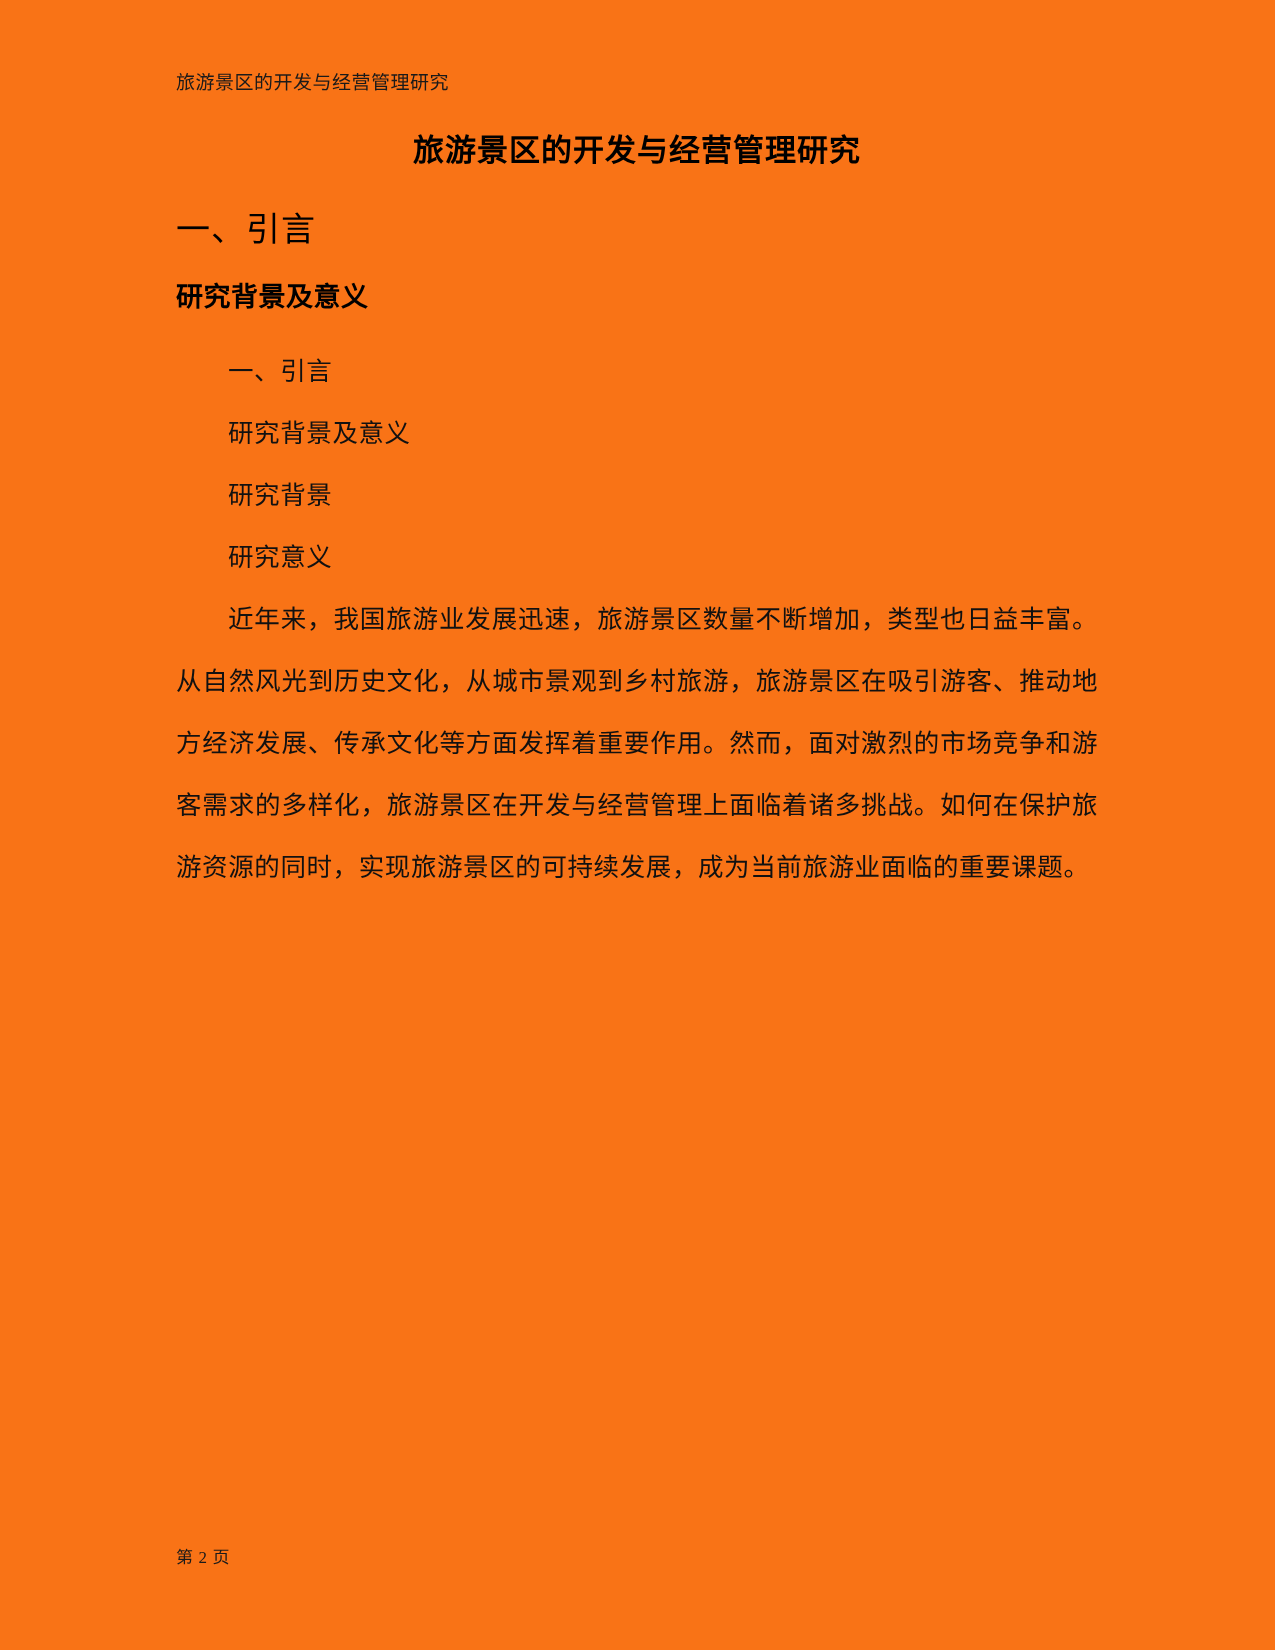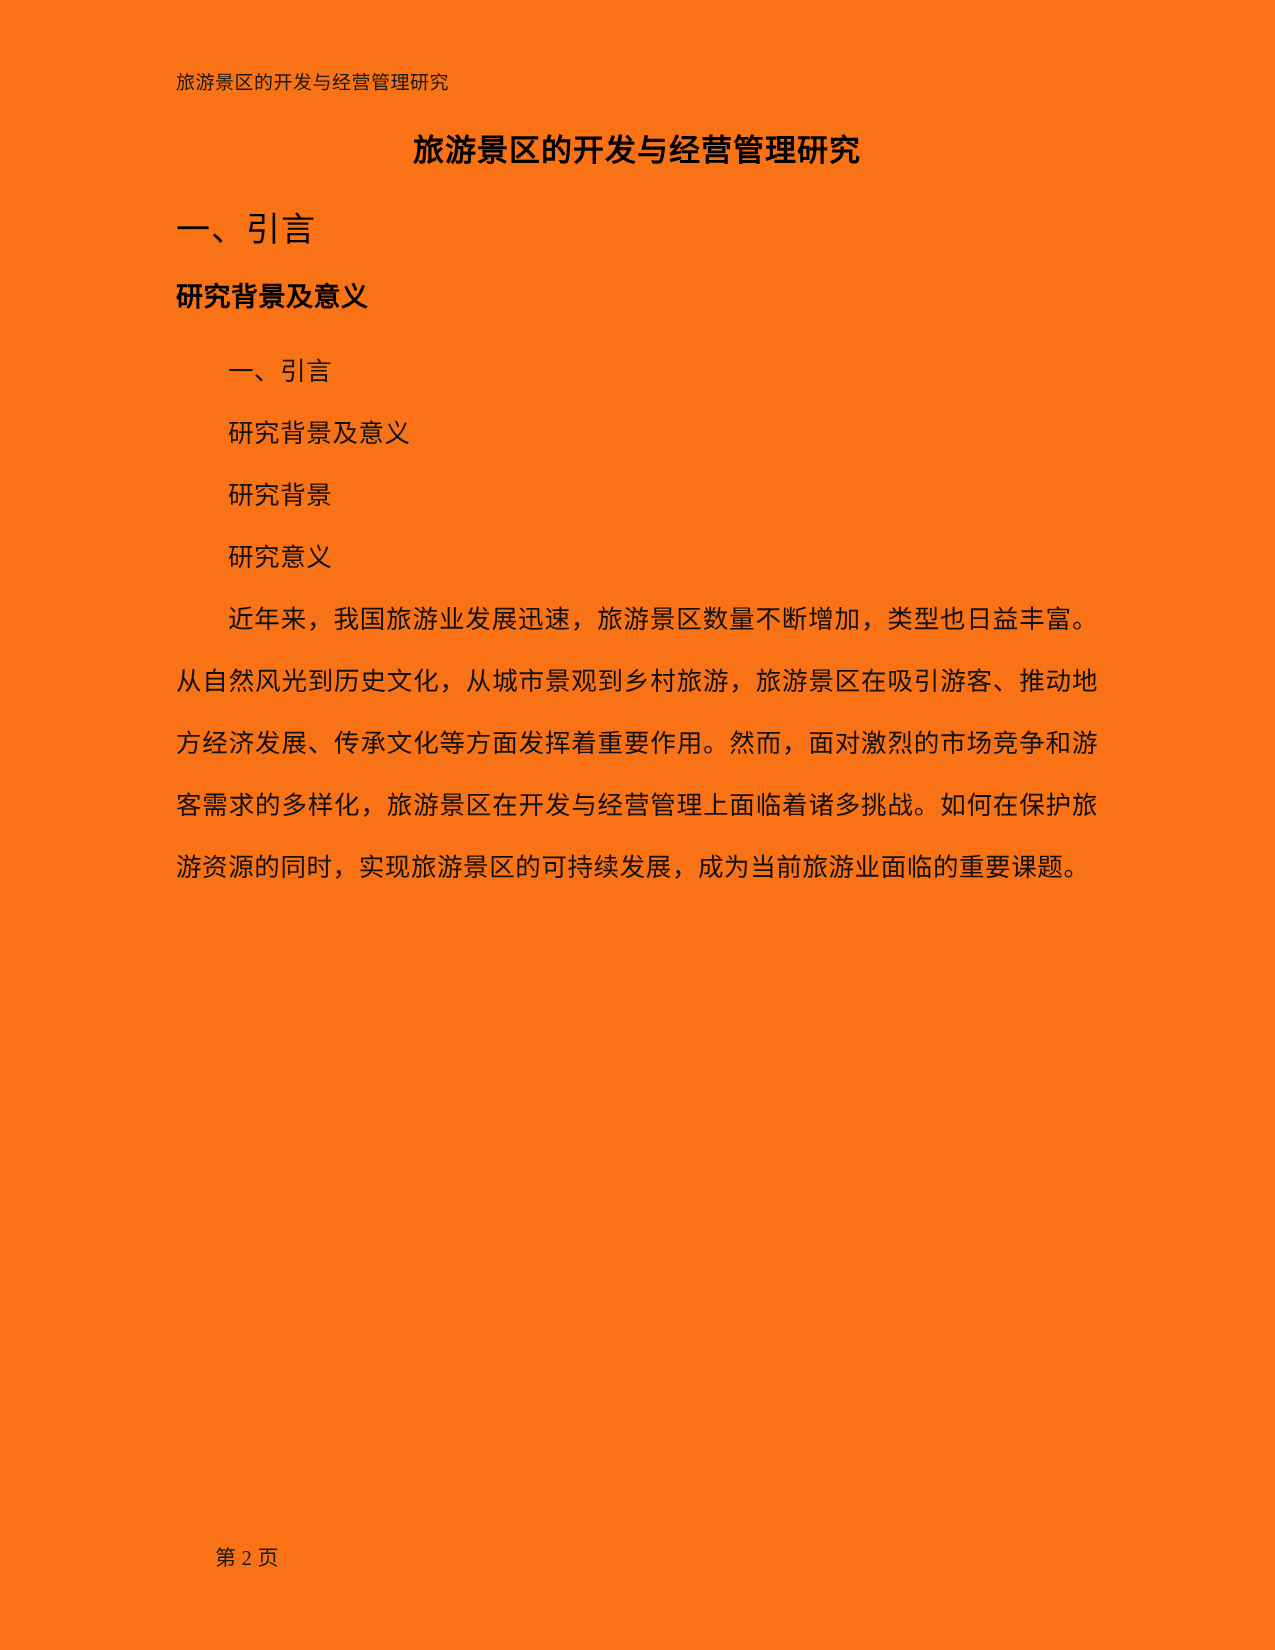--- a/index.html
+++ b/index.html
@@ -101,25 +101,24 @@
     font-size: 25px;
   }
 
   
   .footer {
     position: absolute;
     left: 176px;
     top: 1543px;
     width: 920px;
     font-family: "Liberation Serif", "DejaVu Serif", serif;
-    font-size: 21px;
+    font-size: 17px;
     line-height: 30px;
     color: #1a1a1a;
     letter-spacing: 0.5px;
-    margin-left: 39px;
   }
   .footer .pg {
     font-family: "Liberation Serif", "DejaVu Serif", serif;
   }
 </style>
 </head>
 <body>
 
 <div class="page">
 

